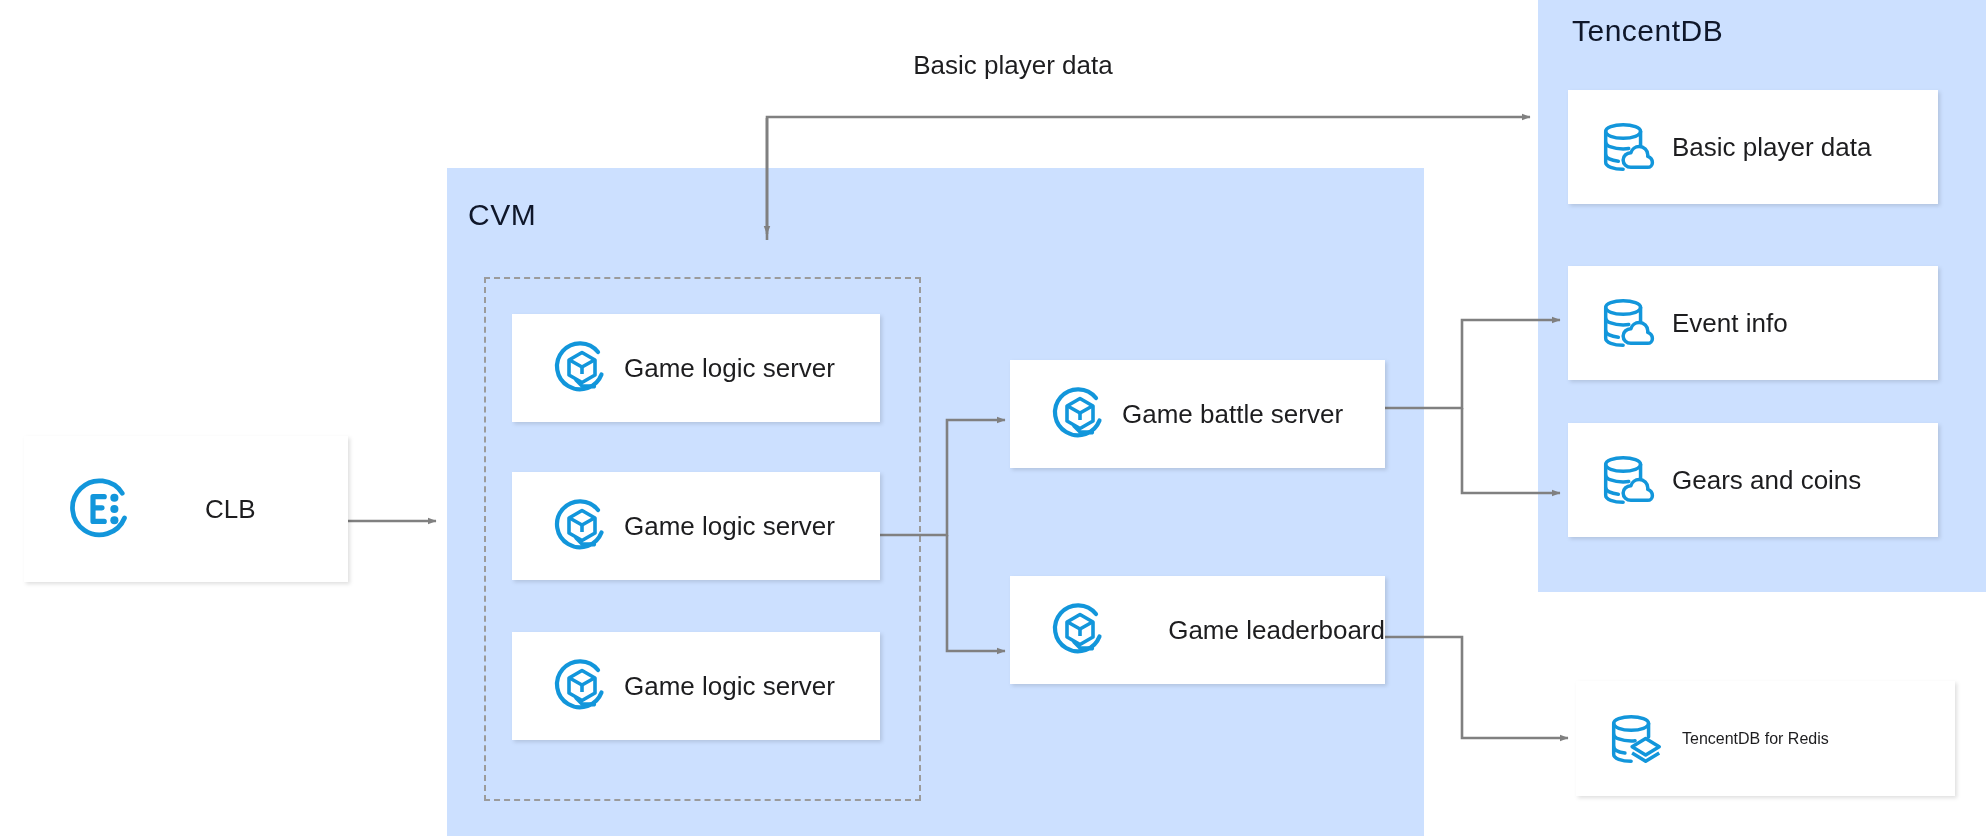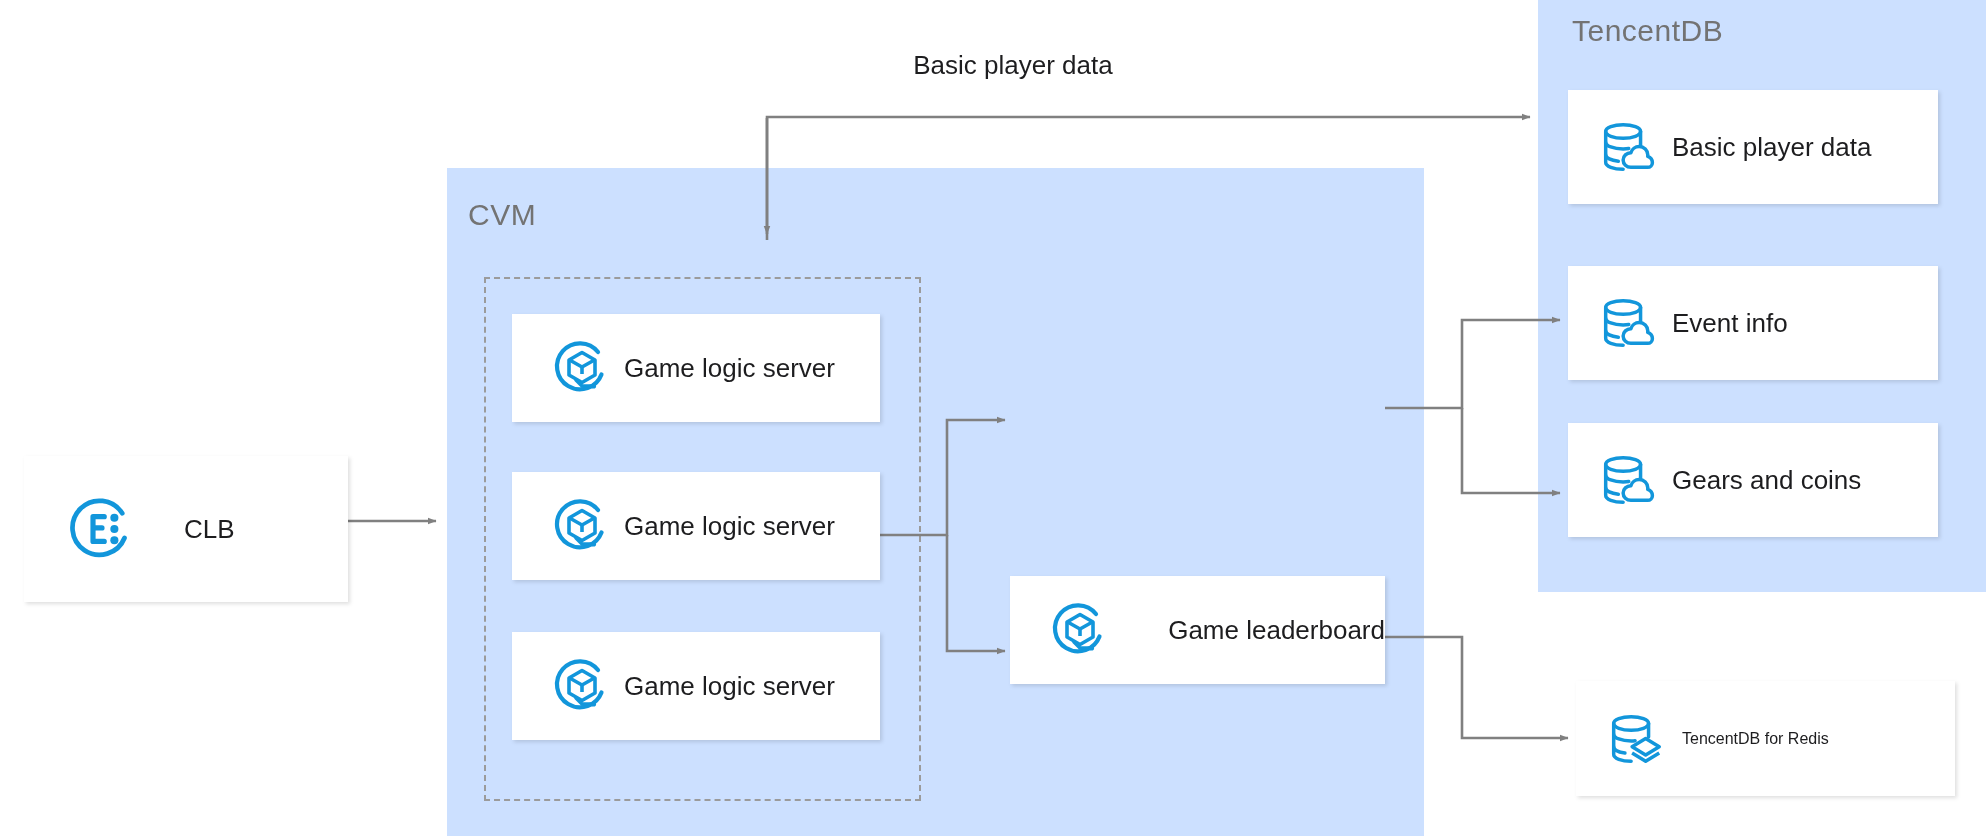--- a/index.html
+++ b/index.html
@@ -18,21 +18,21 @@
     overflow: hidden;
   }
 
   
   .panel {
     position: absolute;
     background: #cce0ff;
   }
   .panel-label {
     position: absolute;
-    color: #737373;
+    color: #0f172a;
     font-size: 30px;
     letter-spacing: 0.5px;
     white-space: nowrap;
   }
 
   
   .dashed-box {
     position: absolute;
     border: 2px dashed #9b9b9b;
     background: transparent;
@@ -154,21 +154,21 @@
 
       <path d="M1385,408 H1462 V320 H1560" marker-end="url(#arrow)"></path>
       <path d="M1462,408 V493 H1560" marker-end="url(#arrow)"></path>
 
       <path d="M1385,637 H1462 V738 H1568" marker-end="url(#arrow)"></path>
     </g>
   </svg>
 
   <div class="edge-label" style="left:1013px; top:50px; transform:translateX(-50%);">Basic player data</div>
 
-  <div class="node clb" style="left:24px; top:456px; width:324px; height:146px;">
+  <div class="node clb" style="left:24px; top:436px; width:324px; height:146px;gap:21px;">
     <svg class="icon" width="72" height="72">
         <use href="#sym-clb"></use>
       </svg>
     <span class="node-label">CLB</span>
   </div>
 
   <div class="node" style="left:512px; top:314px; width:368px; height:108px;">
     <svg class="icon" width="64" height="64">
         <use href="#sym-server"></use>
       </svg>
@@ -182,20 +182,26 @@
     <span class="node-label">Game logic server</span>
   </div>
 
   <div class="node" style="left:512px; top:632px; width:368px; height:108px;">
     <svg class="icon" width="64" height="64">
         <use href="#sym-server"></use>
       </svg>
     <span class="node-label">Game logic server</span>
   </div>
 
+  <div class="node" style="left:1010px; top:360px; width:375px; height:108px;">
+    <svg class="icon" width="64" height="64">
+        <use href="#sym-server"></use>
+      </svg>
+    <span class="node-label">Game battle server</span>
+  </div>
 
   <div class="node" style="left:1010px; top:576px; width:375px; height:108px;justify-content:space-between;">
     <svg class="icon" width="64" height="64">
         <use href="#sym-server"></use>
       </svg>
     <span class="node-label">Game leaderboard</span>
   </div>
 
   <div class="node" style="left:1568px; top:90px; width:370px; height:114px;">
     <svg class="icon" width="62" height="62" style="margin-left:28px; margin-right:14px;">

